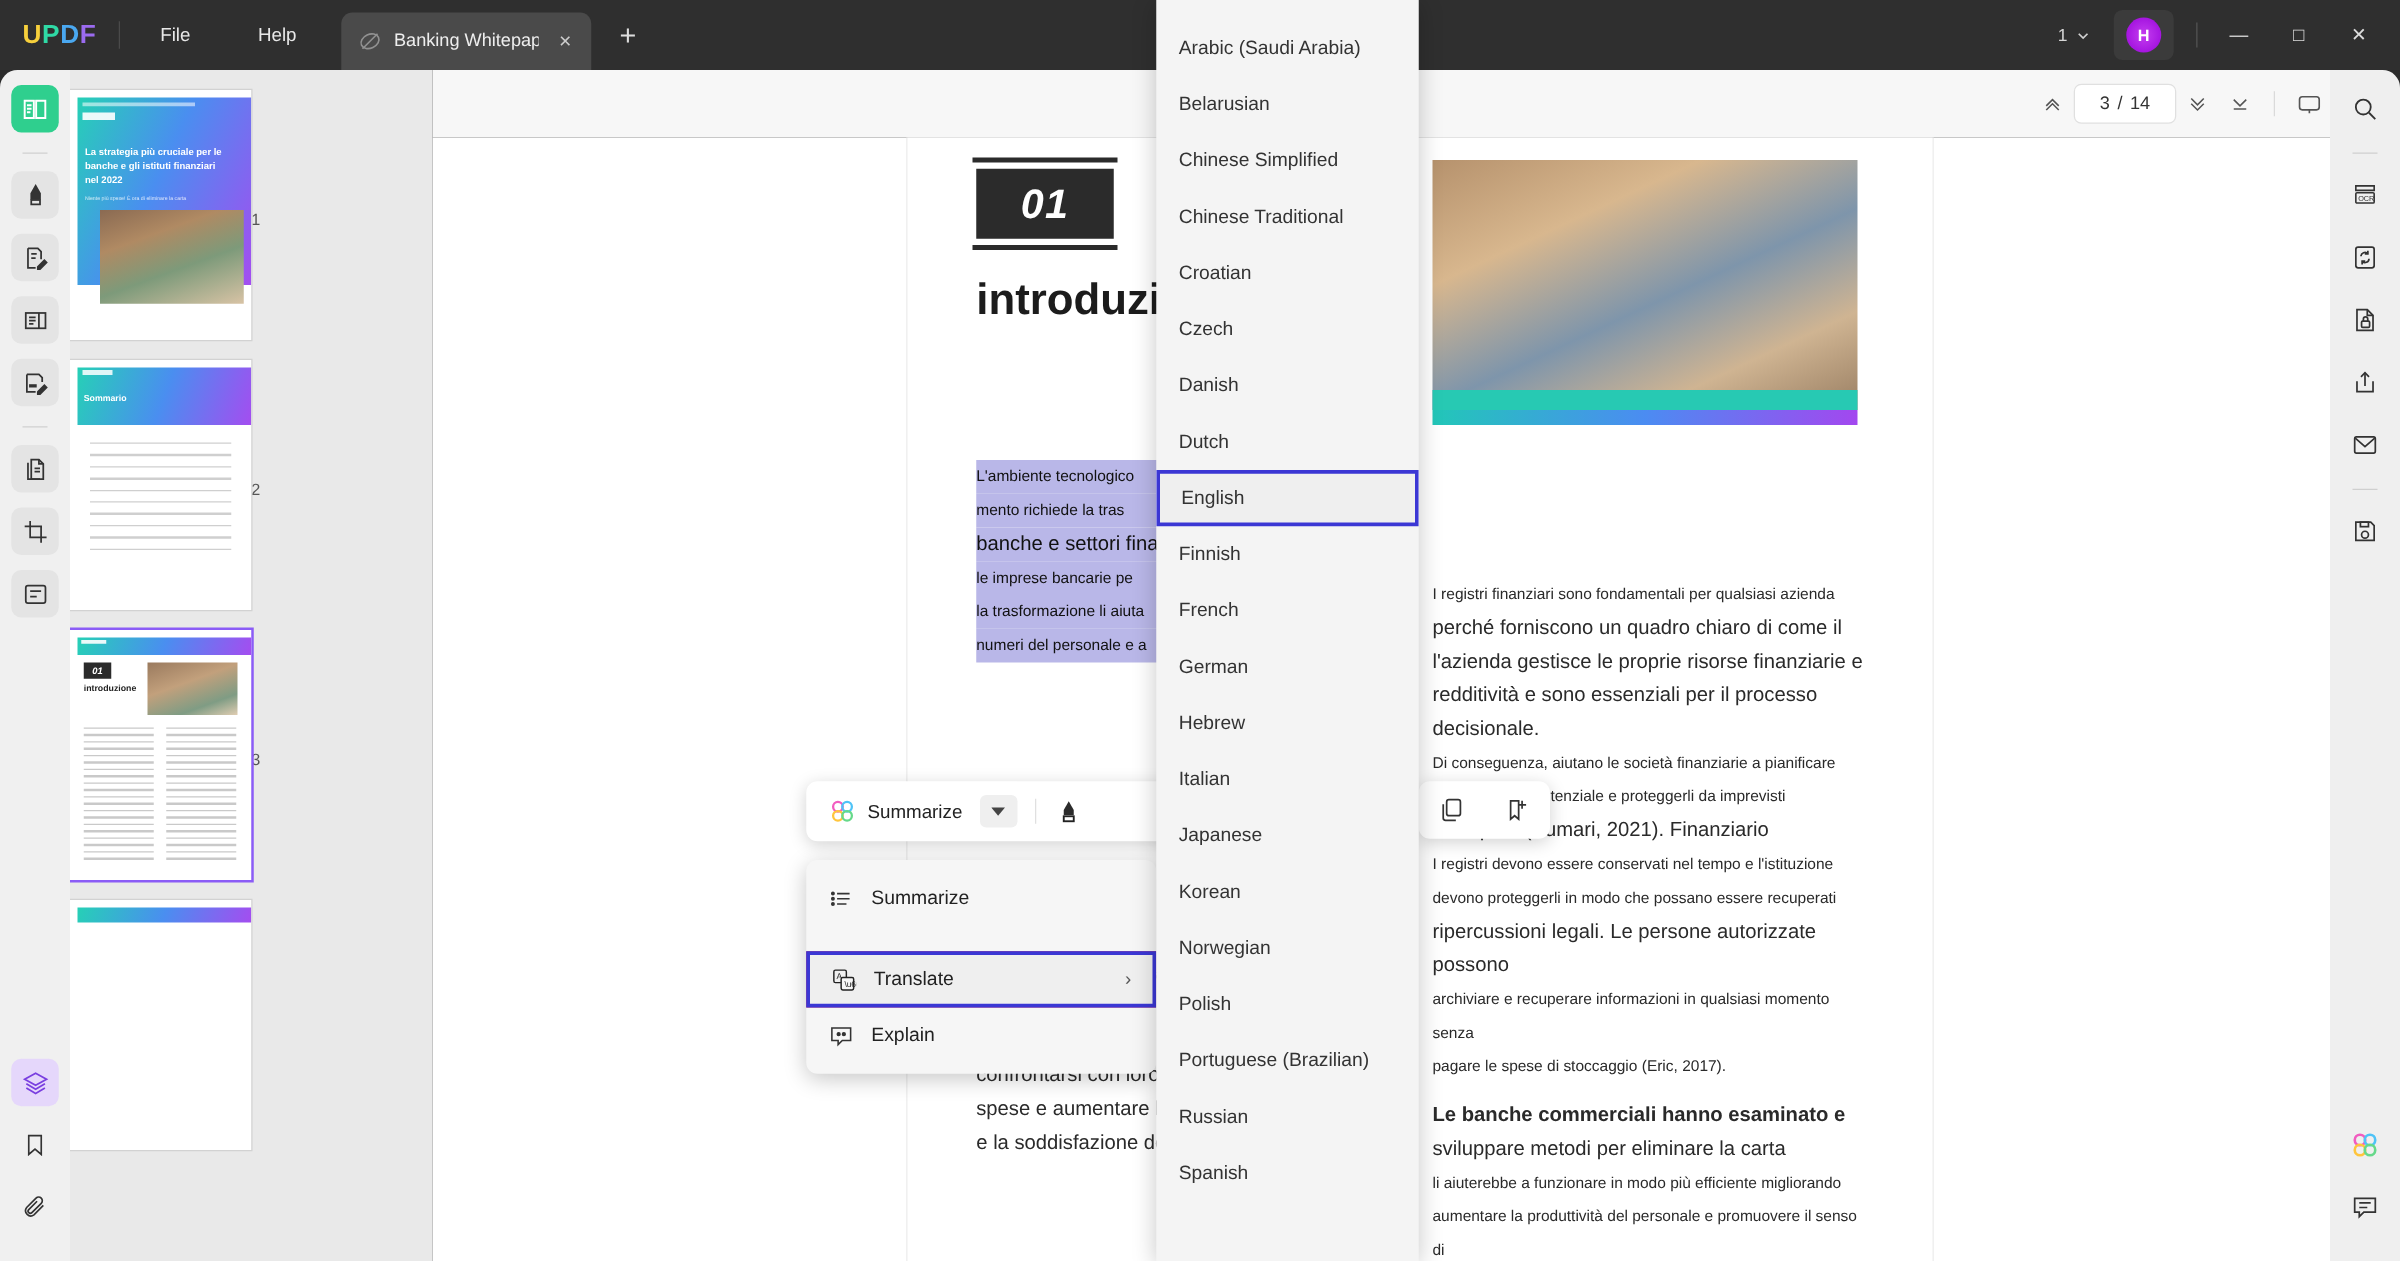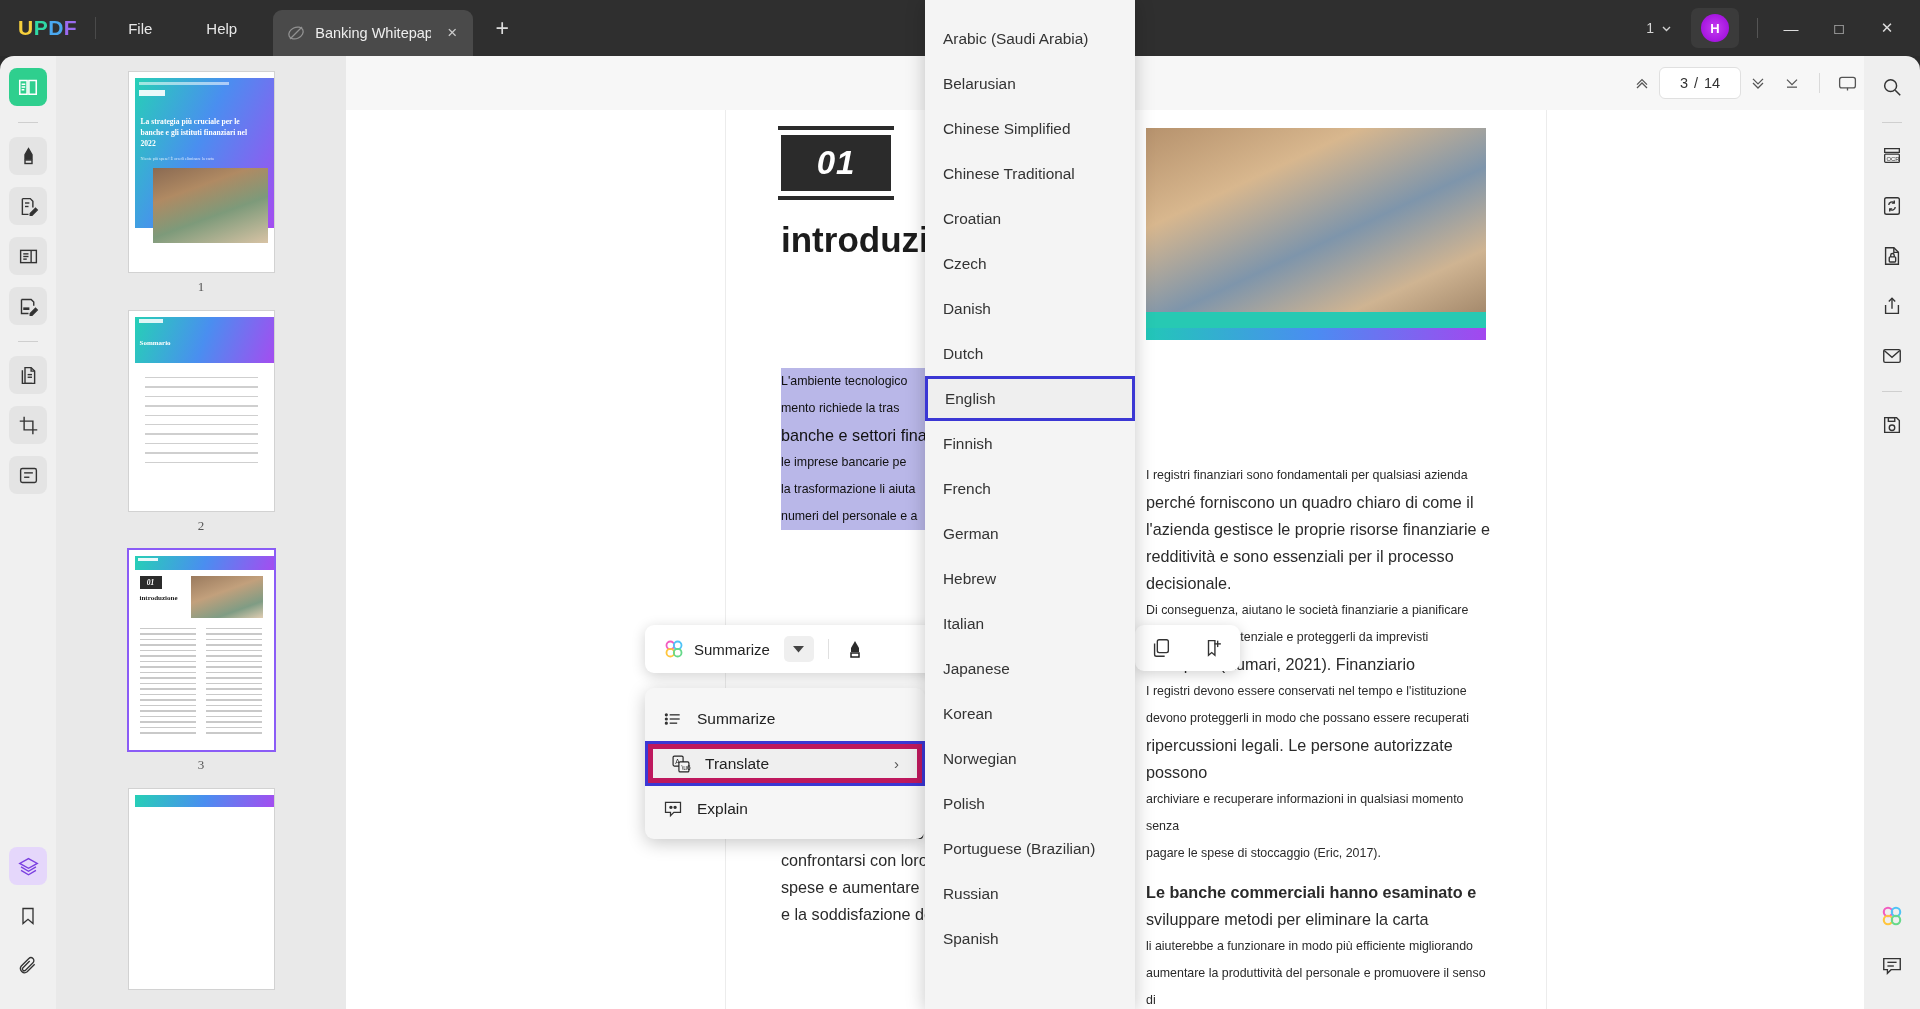--- a/index.html
+++ b/index.html
@@ -66,21 +66,21 @@
   .rail-btn.active-green { background:#2fcf8e; }
   .rail-btn.active-purple { background:#e5d7fb; }
   .rail-div { width:20px; height:1px; background:#cfcfcf; margin:4px 0 14px; }
   .rail-spacer { flex:1; }
 
   
   .thumbs {
     position:absolute; top:56px; left:56px; width:290px; height:953px;
     background:#e9e9e9; overflow:hidden; padding-top:16px;
   }
-  .thumb-item { width:290px; display:flex; flex-direction:column; align-items:center; margin-bottom:16px;font-family:Liberation Serif, serif; }
+  .thumb-item { width:290px; display:flex; flex-direction:row; align-items:center; margin-bottom:16px; }
   .thumb-card {
     width:145px; height:200px; background:#fff; position:relative; overflow:hidden;
     box-shadow: 0 0 0 1px #d2d2d2;
   }
   .thumb-card.selected { box-shadow: 0 0 0 2px #8b5cf6; }
   .thumb-num { font-size:13px; color:#555; margin-top:7px; }
 
   .t1-grad { position:absolute; inset:6px 0 44px 6px; background:linear-gradient(115deg,#26d0b6 0%,#4a8ef0 45%,#a44df0 100%); }
   .t1-bar { position:absolute; top:10px; left:10px; width:90px; height:3px; background:rgba(255,255,255,.55); }
   .t1-logo { position:absolute; top:18px; left:10px; width:26px; height:6px; background:#fff; opacity:.9; }
@@ -170,21 +170,21 @@
   .chev-box { width:30px; height:26px; background:#efefef; border-radius:5px; display:flex; align-items:center; justify-content:center; }
   .sel-div { width:1px; height:20px; background:#e0e0e0; margin:0 6px; }
 
   
   .ctx-menu {
     position:absolute; top:688px; left:645px; width:280px;
     background:#f6f6f6; border-radius:9px; box-shadow:0 4px 18px rgba(0,0,0,.22);
     padding:8px 0; z-index:32;
   }
   .ctx-item { height:45px; display:flex; align-items:center; gap:14px; padding:0 18px; font-size:15.5px; color:#222; }
-  .ctx-item.highlight { background:#efefef; outline:3px solid #3b37d4; outline-offset:-3px; border:8px solid #be185d; }
+  .ctx-item.highlight { background:#efefef; outline:3px solid #3b37d4; outline-offset:-3px; border:2px solid #be185d;margin-top:20px; }
   .ctx-arrow { margin-left:auto; color:#555; font-size:15px; }
 
   
   .float-actions {
     position:absolute; top:625px; left:1135px; width:105px; height:46px;
     background:#fff; border-radius:9px; box-shadow:0 3px 14px rgba(0,0,0,.18);
     display:flex; align-items:center; justify-content:space-around; z-index:30;
   }
 
   

